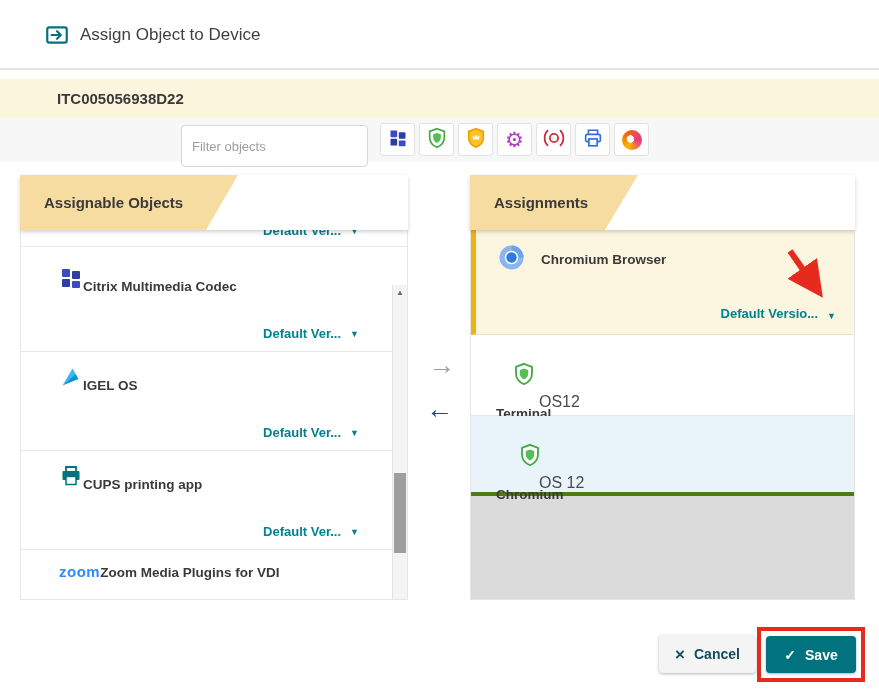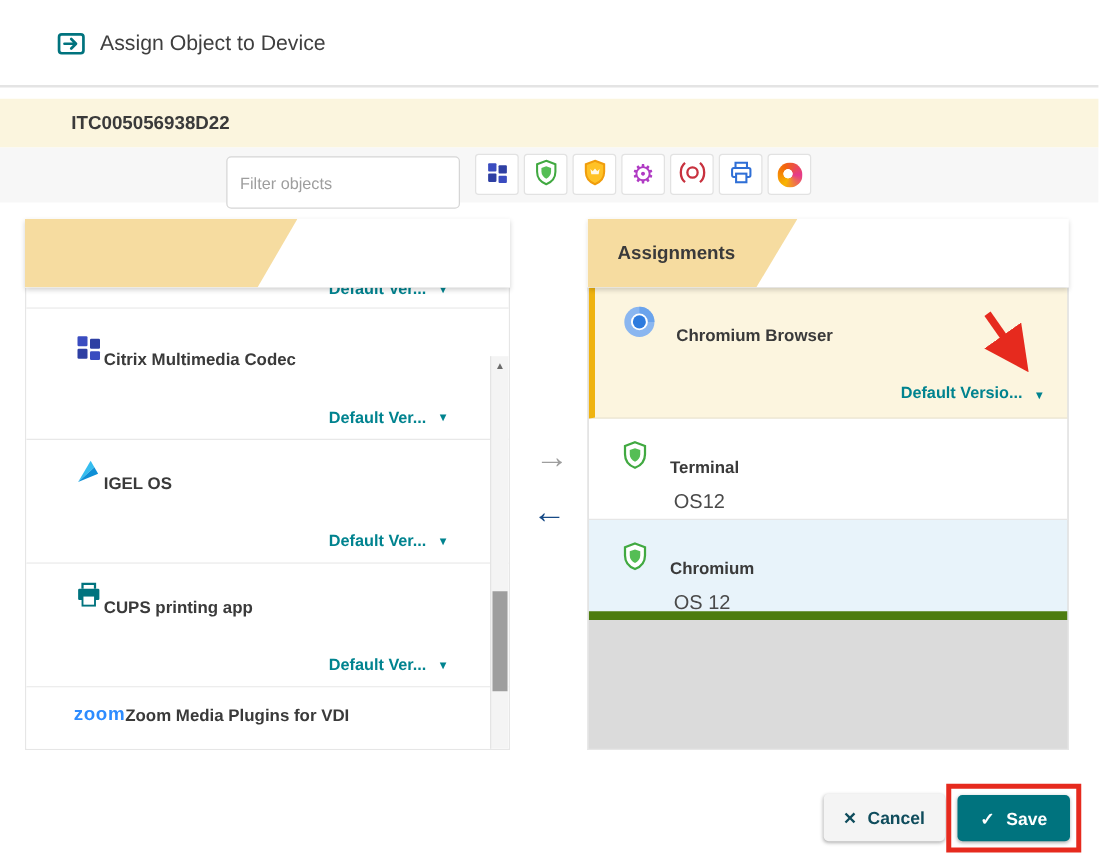--- a/index.html
+++ b/index.html
@@ -71,24 +71,24 @@
   .arrow-right, .arrow-left { position:absolute; font-size:27px; font-weight:bold; cursor:pointer; line-height:1; }
   .arrow-right { left:428px; top:352px; color:#9E9E9E; }
   .arrow-left  { left:426px; top:396px; color:#174A86; }
 
   
   .assign-list { background:#DBDBDB; }
   .asg-row { position:relative; cursor:pointer; }
   .asg-row.selected { height:105px; background:#FCF5DF; border-left:5px solid #EFB310;
                       border-bottom:1px solid #E8E2CE; }
   .asg-row.white { height:81px; background:#fff; border-bottom:1px solid #E6E6E6; }
-  .asg-row.blue  { height:80px; background:#E8F3FA; border-bottom:7px solid #4d7c0f; }
-  .asg-name { position:absolute; left:25px; display:flex; align-items:flex-end; gap:16px; }
+  .asg-row.blue  { height:80px; background:#E8F3FA; border-bottom:4px solid #4d7c0f; }
+  .asg-name { position:absolute; left:25px; display:flex; align-items:center; gap:16px; }
   .asg-row.selected .asg-name { top:14px; left:22px; }
-  .asg-row.white .asg-name, .asg-row.blue .asg-name { top:17px; }
+  .asg-row.white .asg-name, .asg-row.blue .asg-name { top:27px;flex-direction:column; }
   .asg-sub { position:absolute; left:68px; top:58px; font-size:16px; color:#4A4A4A; }
   .asg-version { position:absolute; right:18px; bottom:13px; display:flex; align-items:flex-end; gap:9px;
                  color:#00838F; font-size:13px; font-weight:bold; cursor:pointer; }
 
   
   .btn { position:absolute; border:none; border-radius:4px; display:flex; align-items:center;
          justify-content:center; gap:9px; font-family:"Liberation Sans", sans-serif;
          font-weight:bold; font-size:14px; cursor:pointer; box-shadow:0 1px 3px rgba(0,0,0,0.3); }
   .btn-cancel { left:659px; top:635px; width:97px; height:38px; background:#F4F4F4; color:#0F4C5C; }
   .btn-cancel .x-glyph { font-size:17px; line-height:1; }
@@ -171,20 +171,21 @@
       </button>
       <button class="ficon">
         <span class="swirl"></span>
       </button>
     </div>
   </div>
 
   <div class="panel panel-left">
     <div class="panel-header">
       <div class="tab-shape"></div>
+      <span class="panel-title">Assignable Objects</span>
     </div>
     <div class="panel-list">
 
       <div class="clip-row">
         <span class="version-line">
           <span>Default Ver...</span>
           <span class="caret">▼</span>
         </span>
       </div>
 

